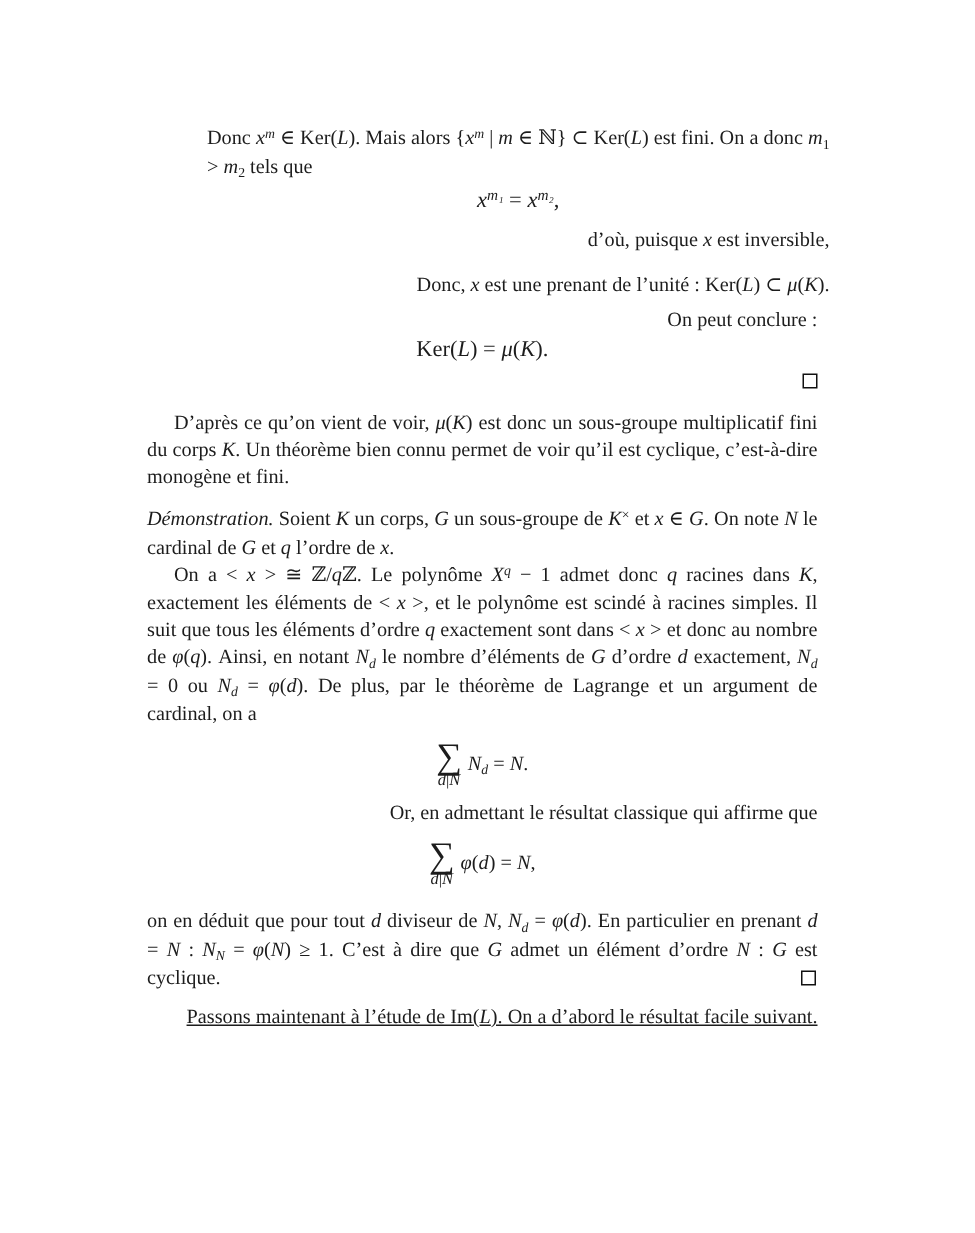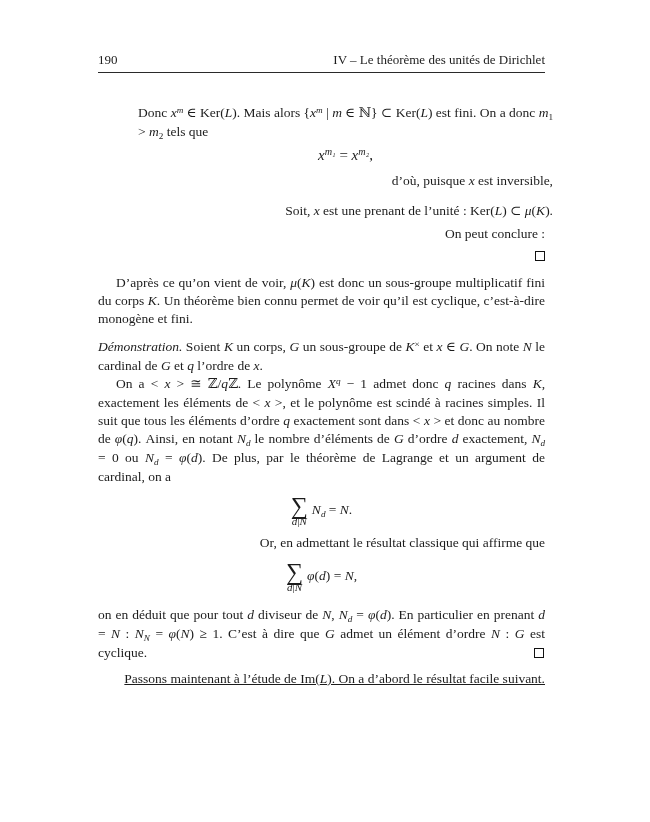--- a/index.html
+++ b/index.html
@@ -53,33 +53,30 @@
   .deduit{margin-top:12px;position:relative;}
   .qed-inline{position:absolute;right:1px;bottom:4px;}
   .finalp{margin-top:8px;text-decoration:underline;}
 </style>
 </head>
 <body>
 
 <div class="page">
   <div class="content">
 
-    <div class="pagehead">
-      <span>190</span>
-      <span>IV – Le théorème des unités de Dirichlet</span>
-    </div>
 
     <div class="proofblock">
       <p class="p1"><span>Donc </span><span class="i">x</span><span class="sup i">m</span><span> ∈ Ker(</span><span class="i">L</span><span>). Mais alors {</span><span class="i">x</span><span class="sup i">m</span><span> | </span><span class="i">m</span><span> ∈ ℕ} ⊂ Ker(</span><span class="i">L</span><span>) est fini. On a donc </span><span class="i">m</span><span class="sub">1</span><span> &gt; </span><span class="i">m</span><span class="sub">2</span><span> tels que</span></p>
       <div class="eq eq1"><span class="i">x</span><span class="sup i">m₁</span><span> = </span><span class="i">x</span><span class="sup i">m₂</span><span>,</span></div>
       <p class="p2 single"><span>d’où, puisque </span><span class="i">x</span><span> est inversible,</span></p>
-      <p class="p3 single"><span>Soit, </span><span class="i">x</span><span> est une prenant de l’unité : Ker(</span><span class="i">L</span><span>) ⊂ </span><span class="i">μ</span><span>(</span><span class="i">K</span><span>).</span></p>
+      <p class="p3 single"><span>Donc, </span><span class="i">x</span><span> est une prenant de l’unité : Ker(</span><span class="i">L</span><span>) ⊂ </span><span class="i">μ</span><span>(</span><span class="i">K</span><span>).</span></p>
     </div>
 
     <p class="conclude single">On peut conclure :</p>
+    <div class="eq eq3"><span>Ker(</span><span class="i">L</span><span>) = </span><span class="i">μ</span><span>(</span><span class="i">K</span><span>).</span></div>
 
     <div class="qedrow">
       <span class="qed"></span>
     </div>
 
     <p class="apres indent"><span>D’après ce qu’on vient de voir, </span><span class="i">μ</span><span>(</span><span class="i">K</span><span>) est donc un sous-groupe multiplicatif fini du corps </span><span class="i">K</span><span>. Un théorème bien connu permet de voir qu’il est cyclique, c’est-à-dire monogène et fini.</span></p>
 
 
     <p class="demo"><span class="i">Démonstration.</span><span> Soient </span><span class="i">K</span><span> un corps, </span><span class="i">G</span><span> un sous-groupe de </span><span class="i">K</span><span class="sup">×</span><span> et </span><span class="i">x</span><span> ∈ </span><span class="i">G</span><span>. On note </span><span class="i">N</span><span> le cardinal de </span><span class="i">G</span><span> et </span><span class="i">q</span><span> l’ordre de </span><span class="i">x</span><span>.</span></p>
 

